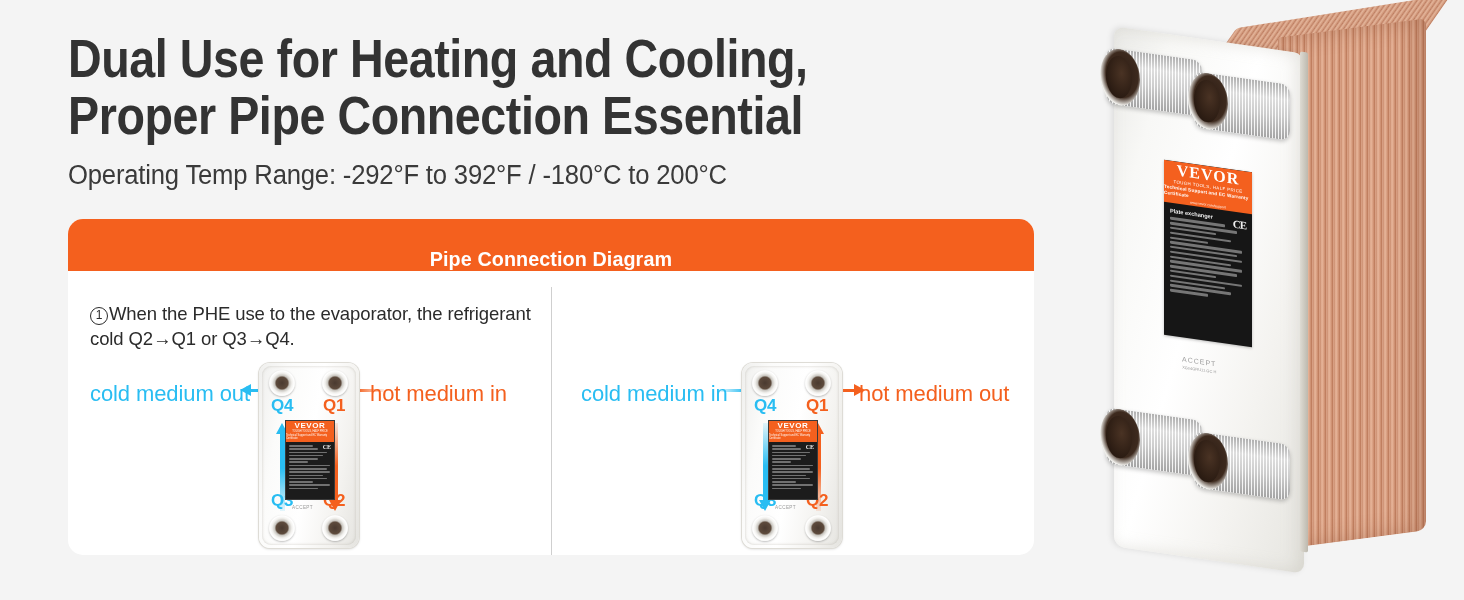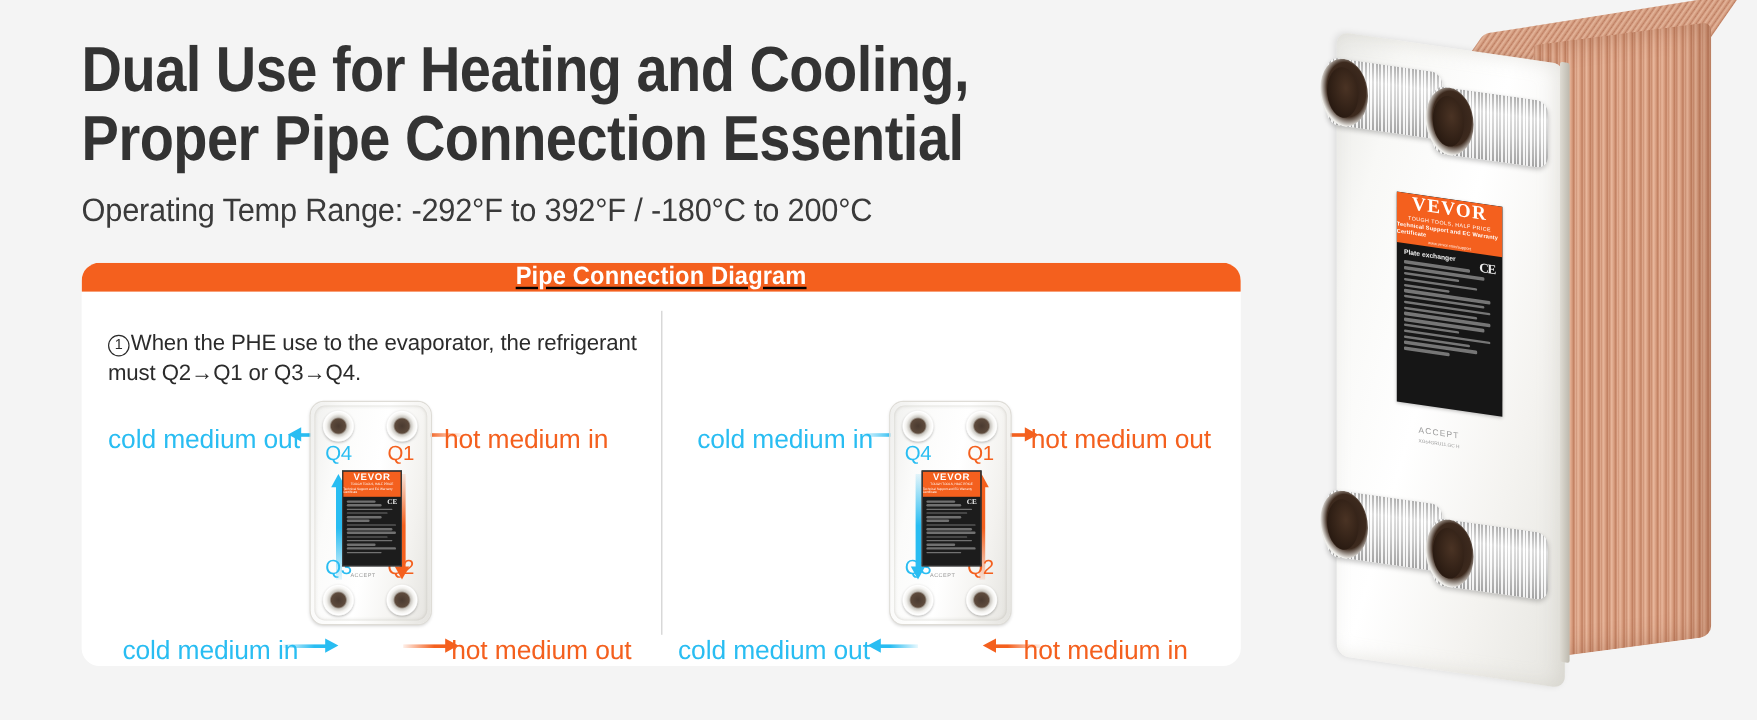--- a/index.html
+++ b/index.html
@@ -24,22 +24,22 @@
     font-size:27px;color:#3a3a3a;letter-spacing:-0.2px;
     transform:scaleX(0.95);transform-origin:left top;
   }
 
   
   .card{
     position:absolute;left:68px;top:219px;width:966px;height:336px;
     background:#ffffff;border-radius:15px;overflow:hidden;
   }
   .card-header{
-    height:24px;background:#f4601e;
-    display:flex;align-items:flex-end;justify-content:center;text-decoration:underline;
+    height:52px;background:#f4601e;
+    display:flex;align-items:flex-end;justify-content:center;
   }
   .card-header span{
     color:#ffffff;font-weight:bold;font-size:21px;letter-spacing:0.1px;
     transform:scaleX(0.94);
   }
   .card-body{position:relative;height:296px;}
   .divider{
     position:absolute;left:483px;top:16px;width:1px;height:270px;background:#cfcfcf;
   }
 
@@ -75,21 +75,21 @@
     background:
       radial-gradient(circle at 50% 50%, #4a3a30 0%, #5d4a3c 32%, #c9c6c0 40%,
       #f2f1ee 54%, #ffffff 66%, #d4d2cc 84%, #b7b4ad 100%);
     box-shadow:0 1px 2px rgba(0,0,0,.25);
   }
   .port.p-q4{left:10px;top:7px;}
   .port.p-q1{left:63px;top:7px;}
   .port.p-q3{left:10px;top:152px;}
   .port.p-q2{left:63px;top:152px;}
 
-  .qlabel{position:absolute;font-weight:normal;font-size:17px;letter-spacing:-0.3px;}
+  .qlabel{position:absolute;font-weight:bold;font-size:17px;letter-spacing:-0.3px;}
   .q-cold{color:#29bdf2;}
   .q-hot{color:#f4601e;}
   .ql-q4{left:12px;top:33px;}
   .ql-q1{left:64px;top:33px;}
   .ql-q3{left:12px;top:128px;}
   .ql-q2{left:64px;top:128px;}
 
   
   .mini-label{
     position:absolute;left:26px;top:57px;width:48px;height:78px;
@@ -250,21 +250,21 @@
     <div class="card-header">
       <span>Pipe Connection Diagram</span>
     </div>
 
     <div class="card-body">
       <div class="divider"></div>
 
       <div class="panel left">
 
         <div class="caption">
-          <span class="circled">1</span><span>When the PHE use to the evaporator, the refrigerant must Q2→Q1 or Q3→Q4.</span>
+          <span class="circled">1</span><span>When the PHE use to the evaporator, the refrigerant cold Q2→Q1 or Q3→Q4.</span>
         </div>
 
         <div class="side-label lbl-cold" style="left:22px;top:110px;">cold medium out</div>
         <div class="harrow cold to-left" style="left:172px;top:113px;width:42px;">
           <div class="hhead"></div>
             <div class="hshaft"></div>
         </div>
 
         <div class="harrow hot to-left" style="left:268px;top:113px;width:48px;">
           <div class="hhead"></div>

